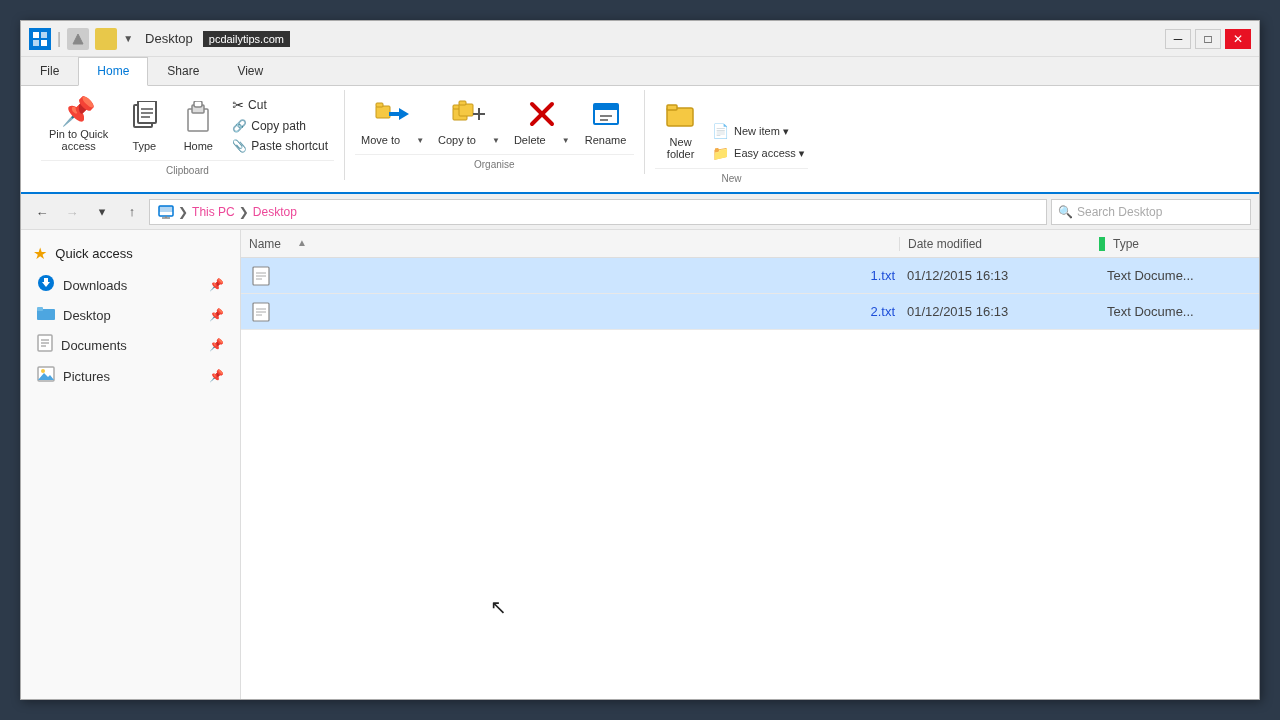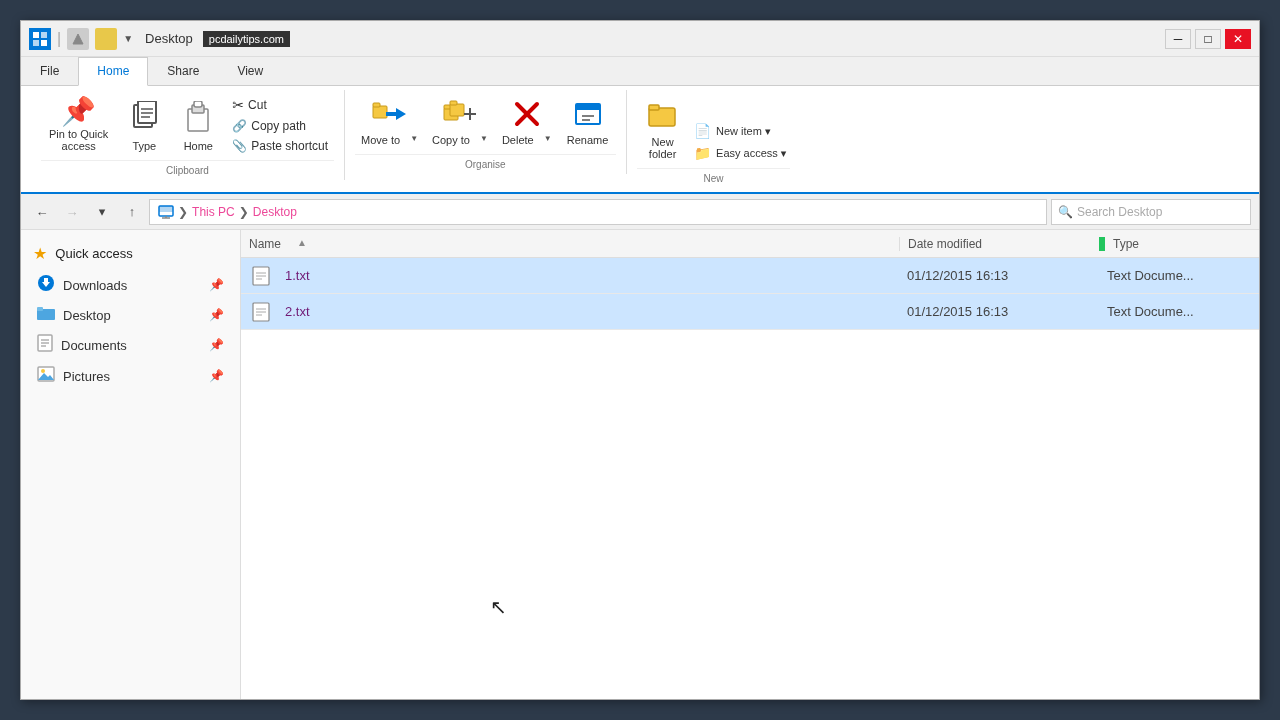--- a/index.html
+++ b/index.html
@@ -165,21 +165,22 @@
     .ribbon-btn-large-with-arrow {
       display: flex;
       flex-direction: column;
       align-items: center;
       padding: 4px 6px;
       cursor: pointer;
       min-width: 56px;
     }
     .ribbon-btn-large-with-arrow .label-row {
       display: flex;
-      gap: 10px;
+      align-items: center;
+      gap: 16px;
       font-size: 11px;
       color: #333;
     }
     .arrow-down { font-size: 8px; color: #555; }
     
     .new-group-top {
       display: flex;
       align-items: center;
       gap: 4px;
       font-size: 11px;
@@ -315,21 +316,22 @@
       height: 24px;
       margin: 0 8px;
       display: flex;
       align-items: center;
       justify-content: center;
       font-size: 16px;
     }
     .file-row .file-name {
       flex: 1;
       padding: 0 4px;
-      color: #701a75;
+      color: #1d4ed8;
+      text-align: right;
     }
     .file-row .file-date {
       width: 200px;
       padding: 0 8px;
       color: #444;
     }
     .file-row .file-type {
       width: 160px;
       padding: 0 8px;
       color: #444;

